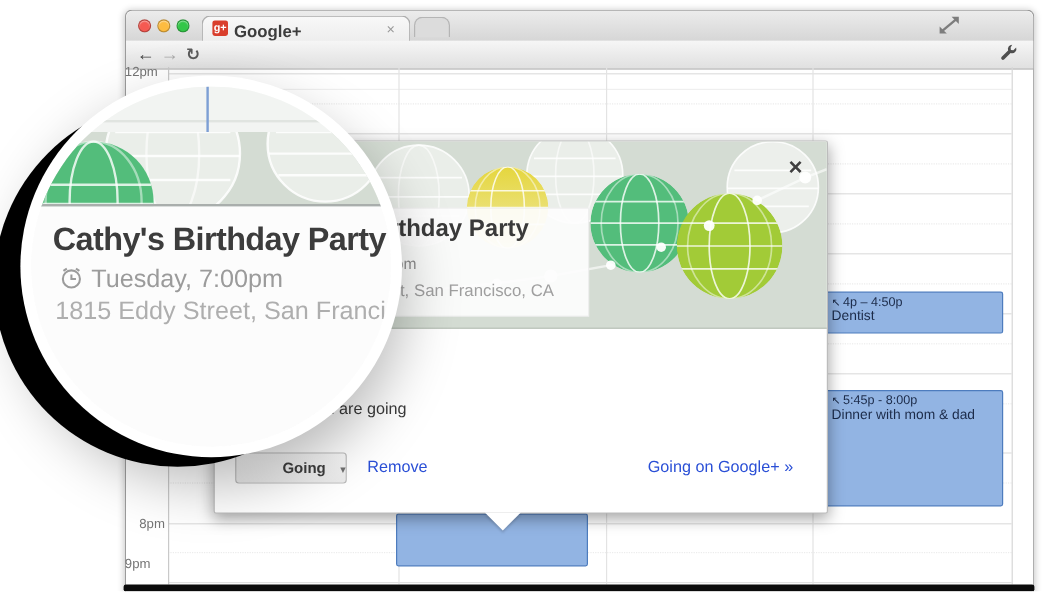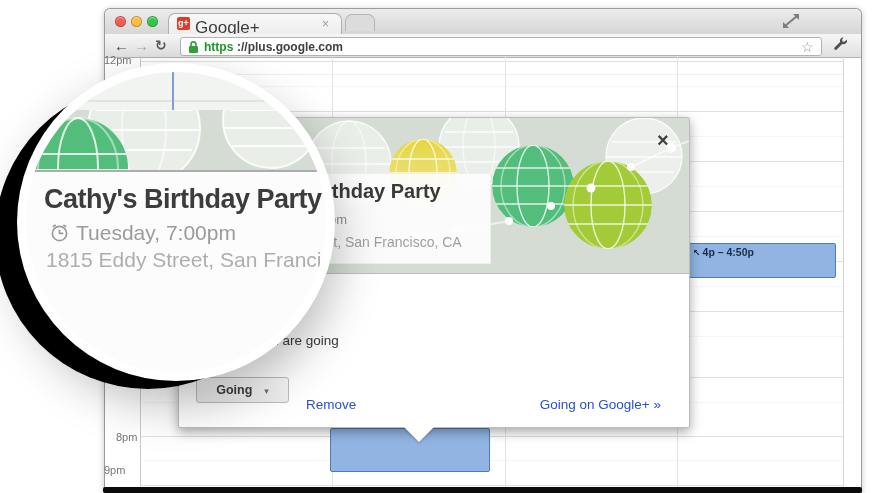--- a/index.html
+++ b/index.html
@@ -10,60 +10,60 @@
   
   #window{left:104px;top:8px;width:756px;height:485px;border:1px solid #9b9b9b;border-bottom:none;
           border-radius:6px 6px 0 0;background:#fff;box-shadow:0 1px 6px rgba(0,0,0,.22);z-index:1;}
   #titlebar{left:0;top:0;width:100%;height:25px;border-radius:6px 6px 0 0;
             background:linear-gradient(#ececec,#d6d6d6);border-bottom:1px solid #b9b9b9;}
   .tl{width:11px;height:11px;border-radius:50%;top:7px;box-shadow:inset 0 1px 1px rgba(255,255,255,.5);border:1px solid rgba(0,0,0,.25);box-sizing:border-box;}
   #tab{left:63px;top:4px;width:172px;height:21px;background:linear-gradient(#f8f8f8,#ededed);
        border:1px solid #aeaeae;border-bottom:none;border-radius:7px 7px 0 0;}
   #tab-favicon{left:8px;top:3px;width:13px;height:13px;border-radius:2px;background:#d93e2c;color:#fff;
                font-size:9px;font-weight:bold;text-align:center;line-height:13px;}
-  #tab-title{left:26px;top:4px;font-size:17px;color:#3c3c3c;}
+  #tab-title{left:26px;top:4px;font-size:14px;color:#3c3c3c;font-weight:bold;}
   #tab-close{left:153px;top:3px;font-size:12px;color:#9a9a9a;line-height:14px;}
   #tab-stub{left:240px;top:5px;width:28px;height:16px;background:#dcdcdc;border:1px solid #b5b5b5;
             border-bottom:none;border-radius:7px 7px 0 0;}
   #toolbar{left:0;top:25px;width:100%;height:23px;background:linear-gradient(#f6f6f6,#e0e0e0);
            border-bottom:1px solid #b2b2b2;}
   .navbtn{top:2px;font-size:15px;font-weight:bold;line-height:19px;}
   #omnibox{left:75px;top:3px;width:640px;height:17px;background:#fff;border:1px solid #b3b3b3;border-radius:3px;}
   #url-scheme{left:23px;top:2px;font-size:12px;font-weight:bold;color:#1d9a2c;}
   #url-rest{left:56px;top:2px;font-size:12px;font-weight:bold;color:#404040;}
   #star-icon{left:620px;top:1px;font-size:14px;color:#8e8e8e;}
   #wrench-btn{left:725px;top:2px;width:20px;height:17px;text-align:center;}
 
   
   #calendar{left:104px;top:56px;width:756px;height:431px;z-index:2;pointer-events:none;}
   .hline{position:absolute;left:36px;width:703px;height:0;border-top:1px solid #dfdfdf;}
   .vline{position:absolute;top:0;height:431px;width:0;border-left:1px solid #e3e3e3;}
   .tlabel{position:absolute;width:30px;text-align:left;font-size:11px;color:#757575;}
   .event{position:absolute;box-sizing:border-box;border:1px solid #4d7cbe;background:#92b4e3;
          border-radius:2px;padding:2px 4px;color:#1c2b49;overflow:hidden;z-index:3;}
-  .event .etime{font-size:10.5px;font-weight:bold;white-space:nowrap;}
+  .event .etime{font-size:10.5px;font-weight:normal;white-space:nowrap;}
   .event .etitle{font-size:11.5px;line-height:13px;}
   .event .earrow{font-size:9px;margin-right:2px;}
 
   
   #popup{left:178px;top:117px;width:512px;height:311px;background:#fff;border:1px solid #bcbcbc;
          border-radius:2px;box-shadow:0 4px 12px rgba(0,0,0,.35);z-index:5;box-sizing:border-box;}
   #popup-header{left:0;top:0;width:510px;height:155px;background:#d4dcd3;overflow:hidden;border-bottom:1px solid #bac1b9;}
   #popup-panel{left:37px;top:55px;width:275px;height:91px;background:rgba(253,253,253,.92);
                border:1px solid rgba(0,0,0,.05);box-sizing:border-box;overflow:hidden;}
   #panel-title{left:10px;top:6px;font-size:20px;font-weight:bold;color:#3a3a3a;white-space:nowrap;}
   #panel-time{left:12px;top:38px;font-size:13px;color:#8f8f8f;white-space:nowrap;}
   #panel-loc{left:12px;top:60px;font-size:14px;color:#9f9f9f;white-space:nowrap;}
   #popup-close{left:478px;top:12px;font-size:20px;font-weight:bold;color:#3f3f3f;line-height:20px;}
   #popup-status{left:77px;top:215px;font-size:13.5px;color:#3b3b3b;}
   #going-btn{left:17px;top:259px;width:93px;height:26px;background:linear-gradient(#f9f9f9,#ebebeb);
-             border:1px solid #bcbcbc;border-radius:3px;box-sizing:border-box;text-align:center;}
+             border:1px solid #bcbcbc;border-radius:3px;box-sizing:border-box;text-align:right;}
   #going-label{font-size:12.5px;font-weight:bold;color:#3d3d3d;line-height:24px;}
   #going-caret{font-size:9px;color:#707070;margin-left:12px;}
-  .plink{font-size:13.5px;color:#2a4fd6;margin-top:16px;}
+  .plink{font-size:13.5px;color:#2a4fd6;}
   #remove-link{left:127px;top:263px;}
   #view-link{right:28px;top:263px;}
   #notch{left:404px;top:427px;width:0;height:0;border-left:15px solid transparent;
          border-right:15px solid transparent;border-top:15px solid #fff;z-index:7;
          filter:drop-shadow(0 2px 1px rgba(0,0,0,.15));}
 
   
   #magnifier{left:26px;top:72px;width:300px;height:300px;border-radius:50%;overflow:hidden;background:#fdfdfd;
              box-shadow:0 0 0 9px #ffffff, -28px 14px 0 3px #000000, 0 22px 48px 10px rgba(0,0,0,.28);z-index:8;}
   #mag-grid{left:0;top:0;width:300px;height:100px;background:#f2f4f2;}
@@ -102,31 +102,20 @@
           <path d="M12 2 L18 2 L18 8 Z" fill="#7d7d7d"></path>
           <path d="M2 16 L2 10 L8 16 Z" fill="#7d7d7d"></path>
         </svg>
       </span>
     </div>
 
     <div id="toolbar" class="abs">
       <span class="navbtn abs nosel" style="left:9px;color:#3f3f3f;">←</span>
       <span class="navbtn abs nosel" style="left:29px;color:#a9a9a9;">→</span>
       <span class="navbtn abs nosel" style="left:50px;color:#5a5a5a;font-size:14px;">↻</span>
-      <div id="omnibox" class="abs">
-        <span class="abs" style="left:7px;top:2px;">
-          <svg width="11" height="13" viewBox="0 0 11 13">
-            <rect x="1" y="5" width="9" height="7" rx="1.2" fill="#35a13a"></rect>
-            <path d="M3 5 V3.4 a2.5 2.5 0 0 1 5 0 V5" fill="none" stroke="#35a13a" stroke-width="1.6"></path>
-          </svg>
-        </span>
-        <span id="url-scheme" class="abs">https</span>
-        <span id="url-rest" class="abs">://plus.google.com</span>
-        <span id="star-icon" class="abs nosel">☆</span>
-      </div>
       <span id="wrench-btn" class="abs">
         <svg width="15" height="15" viewBox="0 0 15 15">
           <path d="M10.5 1.2 a3.6 3.6 0 0 0-3.4 4.8 L1.6 11.5 a1.5 1.5 0 0 0 2.1 2.1 L9.2 8.1 a3.6 3.6 0 0 0 4.6-4.6 L11.5 5.8 9.4 5.6 9.2 3.5 Z" fill="#4f4f4f"></path>
         </svg>
       </span>
     </div>
   </div>
 
   <div id="calendar" class="abs">
     <div id="gridlines">
@@ -155,22 +144,27 @@
         <div class="vline" style="left: 739px; border-left-color: rgb(214, 214, 214);"></div>
       </div>
     <div class="tlabel" style="left:0;top:-2px;">12pm</div>
     <div class="tlabel" style="left:0;top:315px;">7pm</div>
     <div class="tlabel" style="left:12px;top:375px;">8pm</div>
     <div class="tlabel" style="left:0;top:408px;">9pm</div>
   </div>
 
   <div class="event" style="left:688px;top:243px;width:148px;height:35px;">
     <div class="etime"><span class="earrow nosel">↖</span><span>4p – 4:50p</span></div>
-  </div>
-
+    <div class="etitle">Dentist</div>
+  </div>
+
+  <div class="event" style="left:688px;top:325px;width:148px;height:97px;">
+    <div class="etime"><span class="earrow nosel">↖</span><span>5:45p - 8:00p</span></div>
+    <div class="etitle" style="width:120px;">Dinner with mom &amp; dad</div>
+  </div>
 
   <div class="event" style="left:330px;top:428px;width:160px;height:44px;z-index:4;"></div>
 
   <div id="popup" class="abs">
     <div id="popup-header" class="abs">
       <svg width="510" height="155" viewBox="0 0 510 155">
 
         <polyline points="0,128 55,133 115,130 175,124 235,118 280,112 330,103 372,88 412,70 452,49 492,30 510,23" fill="none" stroke="rgba(255,255,255,.6)" stroke-width="2"></polyline>
 
         <g stroke="rgba(255,255,255,.85)" stroke-width="1.4">

